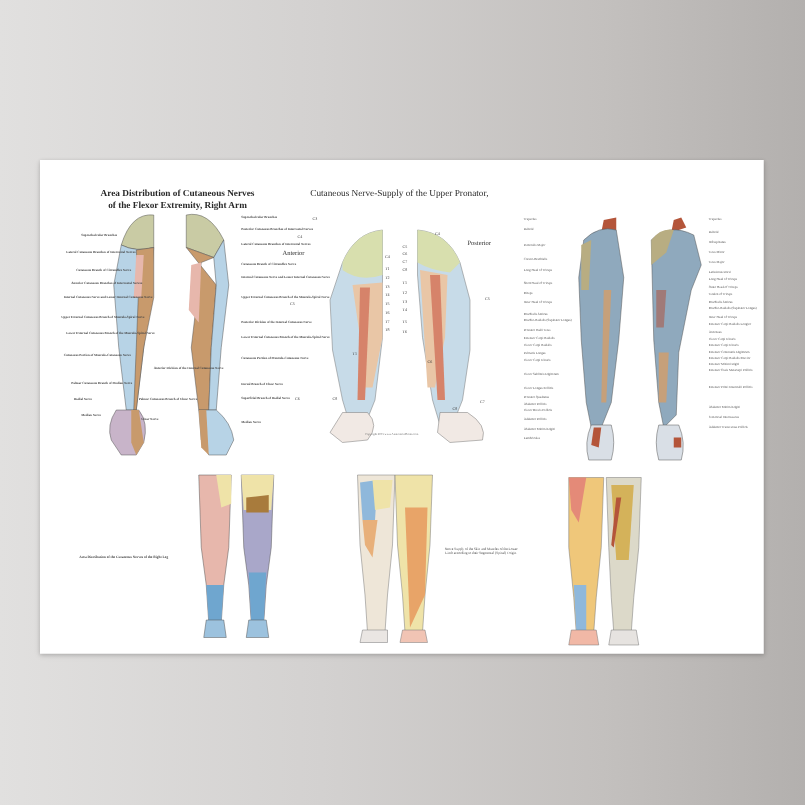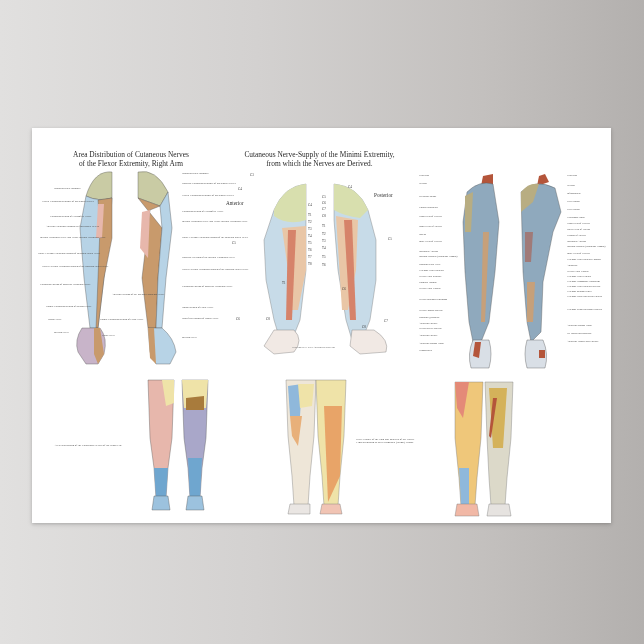--- a/index.html
+++ b/index.html
@@ -7,21 +7,21 @@
     width: 644px; height: 644px; overflow: hidden; position: relative;
     background: linear-gradient(90deg, #e1e0df 0%, #d3d1d0 40%, #c3c0be 75%, #b3b0ae 100%);
     font-family: "Liberation Serif", "DejaVu Serif", serif;
   }
   .poster {
     position: absolute; left: 32px; top: 128px; width: 579px; height: 395px;
     background: #ffffff;
     box-shadow: 0 1px 3px rgba(0,0,0,0.18), 0 2px 6px rgba(0,0,0,0.08);
   }
   .panel { position: absolute; top: 0; height: 395px; }
-  .panel.left { left: 0; width: 190px; }
+  .panel.left { left: 11px; width: 190px; font-weight: bold; }
   .panel.mid { left: 190px; width: 195px; }
   .panel.right { left: 385px; width: 194px; }
   .title {
     position: absolute; top: 22px; left: 0; right: 0;
     text-align: center; font-size: 7.4px; line-height: 9px; color: #2a2a2a;
   }
   .panel.left .title { left: 8px; }
   .fig { position: absolute; }
   .lbl {
     position: absolute; font-size: 2.6px; line-height: 3px; color: #444; white-space: nowrap;
@@ -102,22 +102,21 @@
 
     <div class="lbl" style="left:80px;top:165px">Anterior Division of the Internal Cutaneous Nerve</div>
     <div class="lbl" style="left:68px;top:190px">Palmar Cutaneous Branch of Ulnar Nerve</div>
     <div class="lbl" style="left:70px;top:206px">Ulnar Nerve</div>
 
     <div class="caption" style="left:1px;top:316px;width:110px">Area Distribution of the Cutaneous Nerves of the Right Leg</div>
   </div>
 
   <div class="panel mid">
     <div class="title">
-      <div>Cutaneous Nerve-Supply of the Minimi Extremity,</div>
-      <div>from which the Nerves are Derived.</div>
+      <div>Cutaneous Nerve-Supply of the Upper Pronator,</div>
     </div>
 
     <svg class="fig" style="left:22px;top:52px" width="70" height="175" viewBox="0 0 70 175">
       <path d="M30,30 Q40,6 62,4 L62,90 L56,140 L48,160 L36,160 L30,140 L22,100 L20,60 Z" fill="#c7dbe8" stroke="#777" stroke-width="0.4"></path>
       <path d="M30,30 Q40,6 62,4 L62,40 Q44,46 30,36 Z" fill="#d8dfae"></path>
       <path d="M38,48 L62,46 L62,90 L54,130 L46,130 L44,90 Z" fill="#e9c6a6"></path>
       <path d="M44,50 L52,50 L48,140 L42,140 Z" fill="#d6836a"></path>
       <path d="M30,150 L50,150 Q60,160 50,172 L30,174 L20,166 Z" fill="#f1e9e4" stroke="#777" stroke-width="0.4"></path>
     </svg>
     <svg class="fig" style="left:108px;top:52px" width="70" height="175" viewBox="0 0 70 175">

